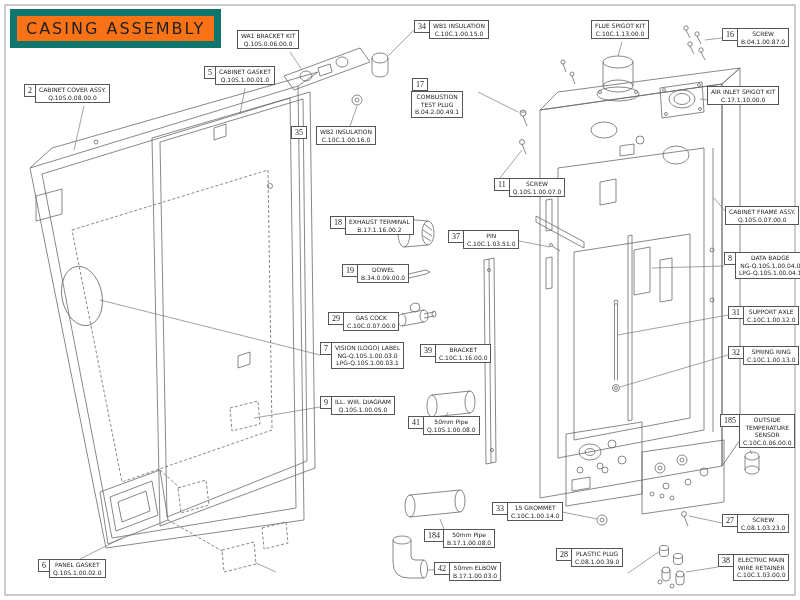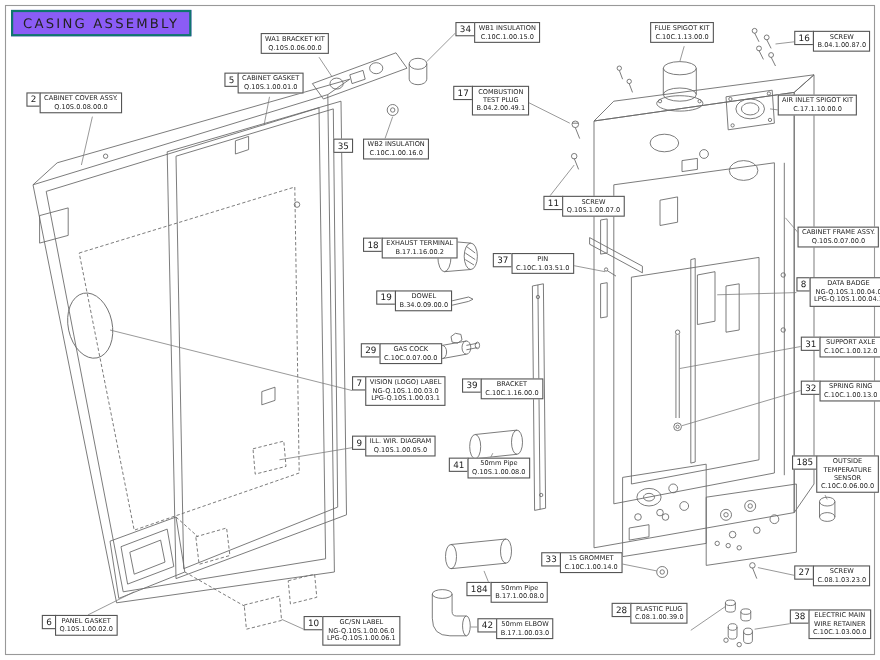--- a/index.html
+++ b/index.html
@@ -1,24 +1,24 @@
 <!DOCTYPE html>
 <html><head>
 <meta charset="utf-8">
 <style>
   html,body{margin:0;padding:0;background:#e8e8e8;}
   #page{position:relative;width:800px;height:600px;background:#ffffff;overflow:hidden;
         font-family:"DejaVu Sans",sans-serif;}
   #art{position:absolute;left:0;top:0;}
   #callout-layer{position:absolute;left:0;top:0;width:800px;height:600px;}
-  #title-box{position:absolute;left:10px;top:9px;border:2px solid #0f766e;background:#8b5cf6;
-             padding:3px 9px;font-size:12px;letter-spacing:2px;color:#222;}
+  #title-box{position:absolute;left:10px;top:9px;border:7px solid #0f766e;background:#f97316;
+             padding:3px 9px;font-size:16px;letter-spacing:2px;color:#222;}
   .callout{position:absolute;display:flex;align-items:flex-start;z-index:5;}
   .co-num{border:1px solid #555;background:#fff;color:#222;font-size:8px;line-height:11px;
-          padding:0 3px;white-space:nowrap;}
+          padding:0 3px;white-space:nowrap;font-family:Liberation Serif, serif;}
   .co-label{border:1px solid #555;background:#fff;color:#222;font-size:6px;line-height:7.5px;
             padding:1px 3px;margin-left:-1px;display:flex;flex-direction:column;
             align-items:center;white-space:nowrap;text-align:center;}
   .co-line{display:block;}
 </style>
 </head>
 <body>
 
 <div id="page">
 
@@ -293,28 +293,28 @@
           <span class="co-line">Q.10S.0.06.00.0</span>
         </span>
       </div>
       <div class="callout" style="left: 414px; top: 20px;">
         <span class="co-num">34</span>
         <span class="co-label">
           <span class="co-line">WB1 INSULATION</span>
           <span class="co-line">C.10C.1.00.15.0</span>
         </span>
       </div>
-      <div class="callout" style="left: 303px; top: 126px; gap: 10px;">
+      <div class="callout" style="left: 291px; top: 126px; gap: 10px;">
         <span class="co-num">35</span>
         <span class="co-label">
           <span class="co-line">WB2 INSULATION</span>
           <span class="co-line">C.10C.1.00.16.0</span>
         </span>
       </div>
-      <div class="callout" style="left: 412px; top: 78px;">
+      <div class="callout" style="left: 412px; top: 78px; flex-direction: column;">
         <span class="co-num">17</span>
         <span class="co-label">
           <span class="co-line">COMBUSTION</span>
           <span class="co-line">TEST PLUG</span>
           <span class="co-line">B.04.2.00.49.1</span>
         </span>
       </div>
       <div class="callout" style="left: 592px; top: 20px;">
         <span class="co-label">
           <span class="co-line">FLUE SPIGOT KIT</span>
@@ -478,22 +478,14 @@
           <span class="co-line">C.10C.1.03.00.0</span>
         </span>
       </div>
       <div class="callout" style="left: 38px; top: 559px;">
         <span class="co-num">6</span>
         <span class="co-label">
           <span class="co-line">PANEL GASKET</span>
           <span class="co-line">Q.10S.1.00.02.0</span>
         </span>
       </div>
-      <div class="callout" style="left: 276px; top: 560px;">
-        <span class="co-num">10</span>
-        <span class="co-label">
-          <span class="co-line">GC/SN LABEL</span>
-          <span class="co-line">NG-Q.10S.1.00.06.0</span>
-          <span class="co-line">LPG-Q.10S.1.00.06.1</span>
-        </span>
-      </div>
     </div>
 </div>
 
 </body></html>

